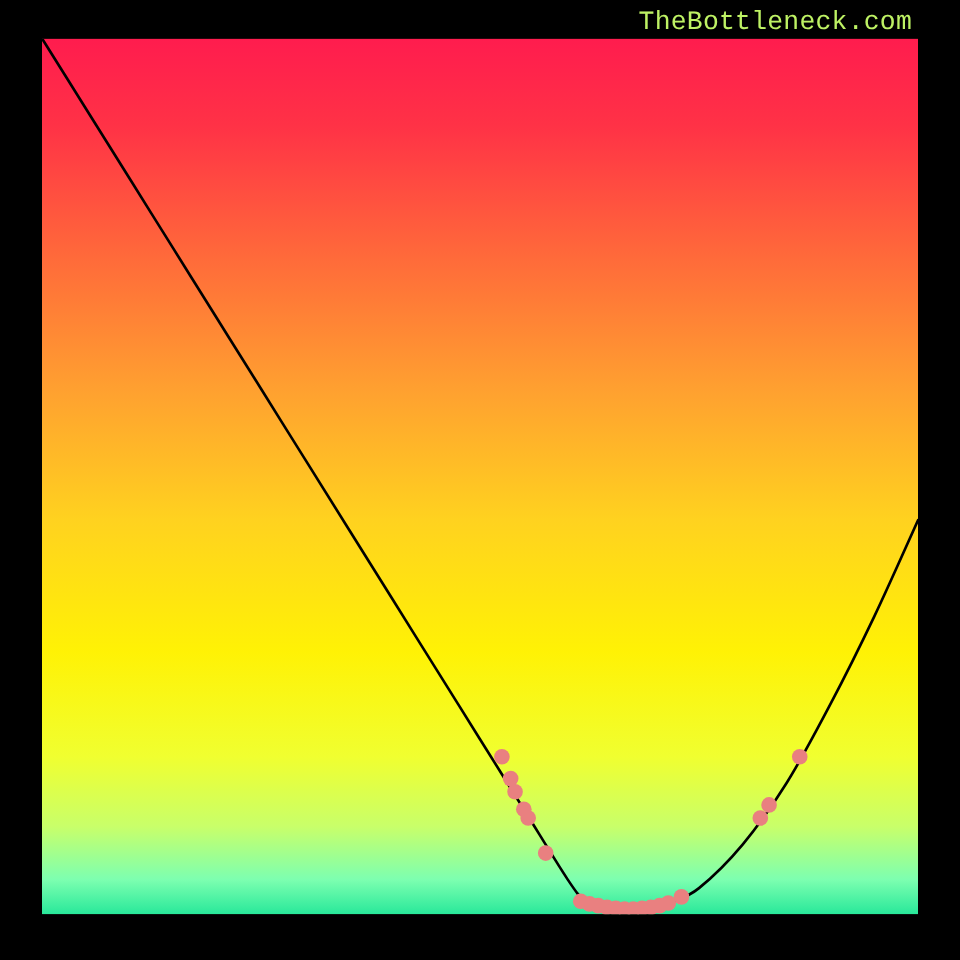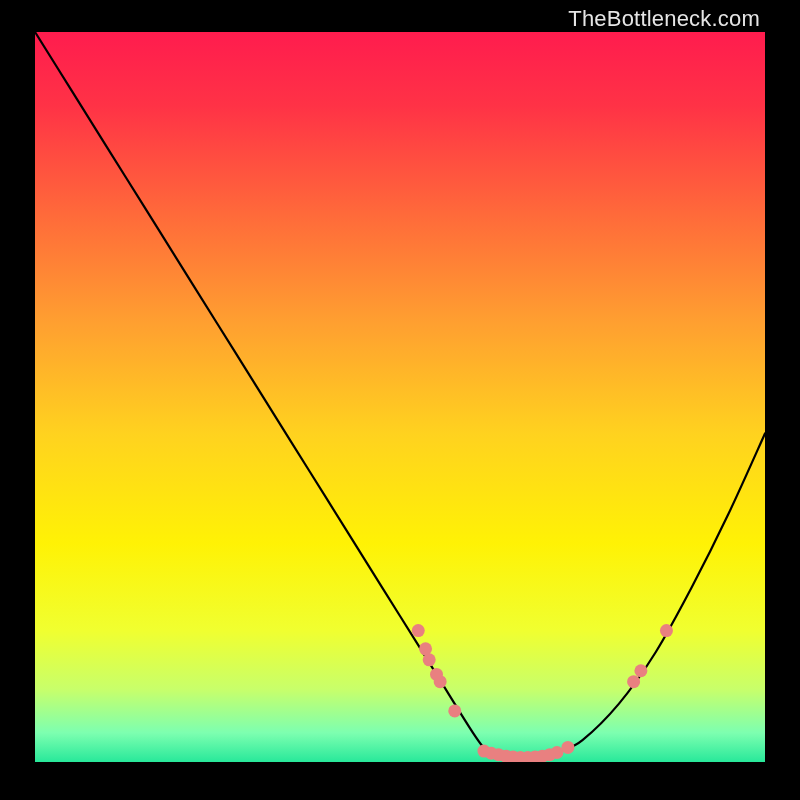--- a/index.html
+++ b/index.html
@@ -34,24 +34,24 @@
     position: absolute;
     left: 0;
     top: 0;
     width: 100%;
     height: 100%;
   }
   .watermark {
     position: absolute;
     top: 6px;
     right: 40px;
-    font-family: Liberation Sans, sans-serif;
+    font-family: Liberation Mono, monospace;
     font-size: 22px;
     font-weight: 500;
-    color: #e5e5e5;
+    color: #bef264;
     letter-spacing: 0.2px;
   }
 </style>
 </head>
 <body>
 
 <div class="stage">
   <div class="watermark">TheBottleneck.com</div>
 
   <div class="plot-area">

